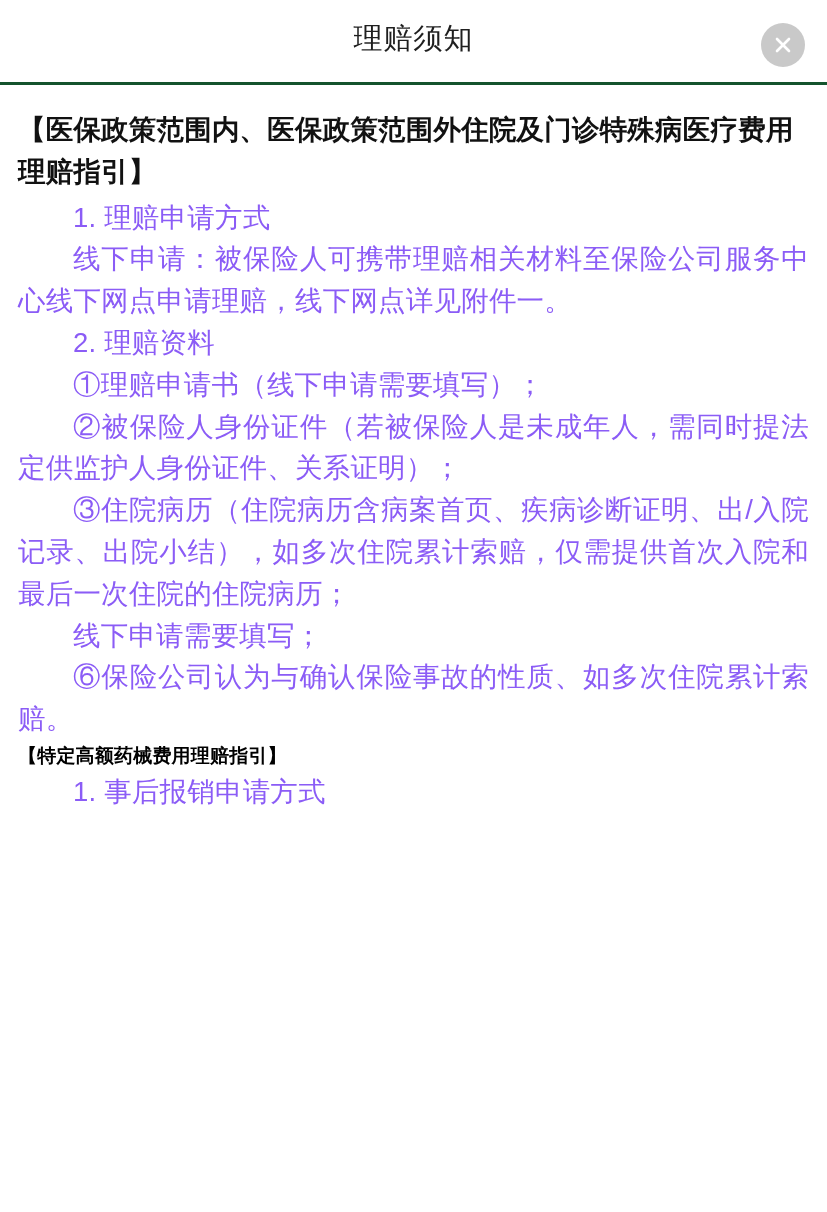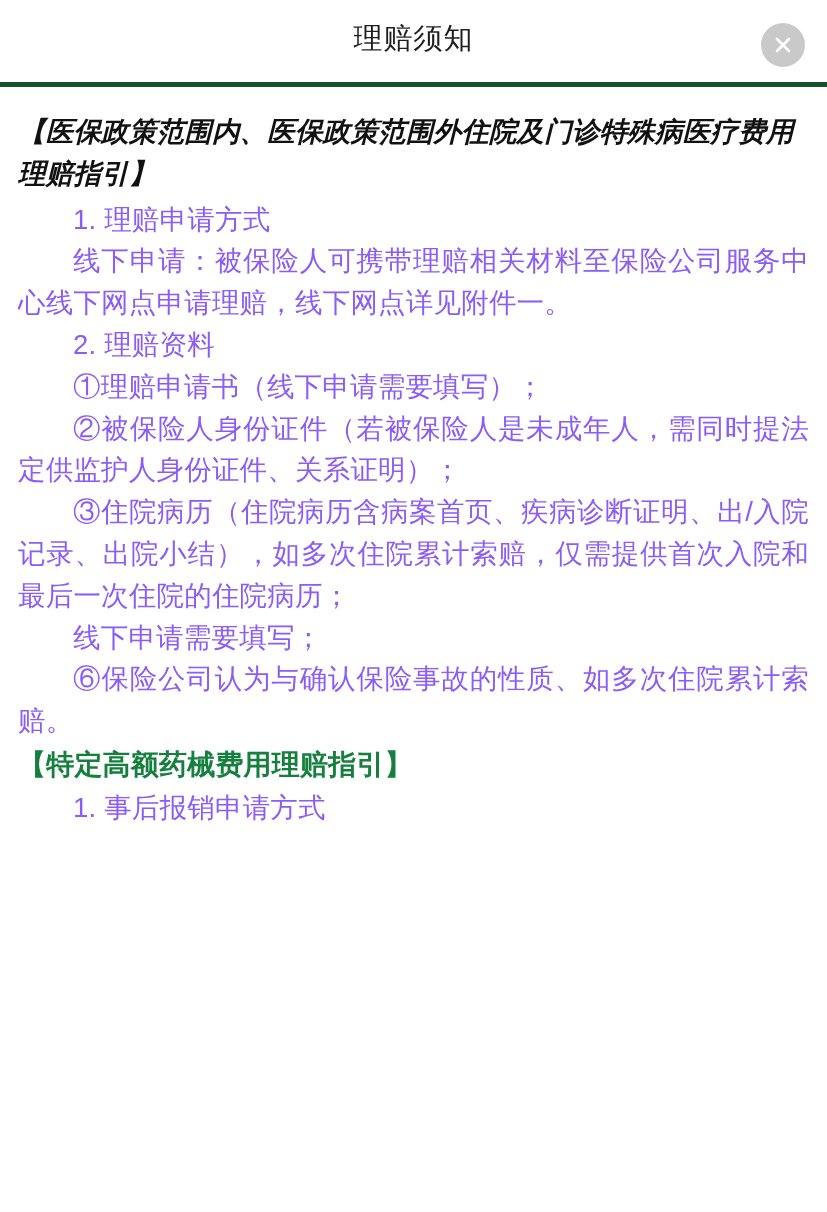--- a/index.html
+++ b/index.html
@@ -19,21 +19,21 @@
     width: 827px;
     height: 1212px;
     box-sizing: border-box;
   }
   .titlebar {
     position: relative;
     height: 82px;
     display: flex;
     align-items: center;
     justify-content: center;
-    border-bottom: 5px solid #14532d;
+    border-bottom: 3px solid #14532d;
   }
   .titlebar .title {
     font-size: 29px;
     color: #1f1f1f;
     letter-spacing: 1px;
     line-height: 1;
     padding-bottom: 6px;
   }
   .close-btn {
     position: absolute;
@@ -55,39 +55,38 @@
     padding: 24px 18px 0 18px;
     box-sizing: border-box;
   }
   .h-block {
     font-size: 27.5px;
     font-weight: bold;
     line-height: 1.52;
     color: #111111;
     letter-spacing: 0.2px;
     margin: 0 0 4px 0;
-    font-style: italic;
   }
   .para {
     font-size: 27.5px;
     line-height: 1.52;
     color: #8b5cf6;
     letter-spacing: 0.2px;
     margin: 0;
     text-align: justify;
     text-justify: inter-ideograph;
   }
   .indent {
     text-indent: 2em;
   }
   .section-head {
-    font-size: 28px;
+    font-size: 19px;
     font-weight: bold;
     line-height: 1.52;
-    color: #15803d;
+    color: #000000;
     letter-spacing: 0.2px;
     margin: 2px 0 0 0;
   }
 </style>
 </head>
 <body>
 
 <div class="page">
 
   <div class="titlebar">

